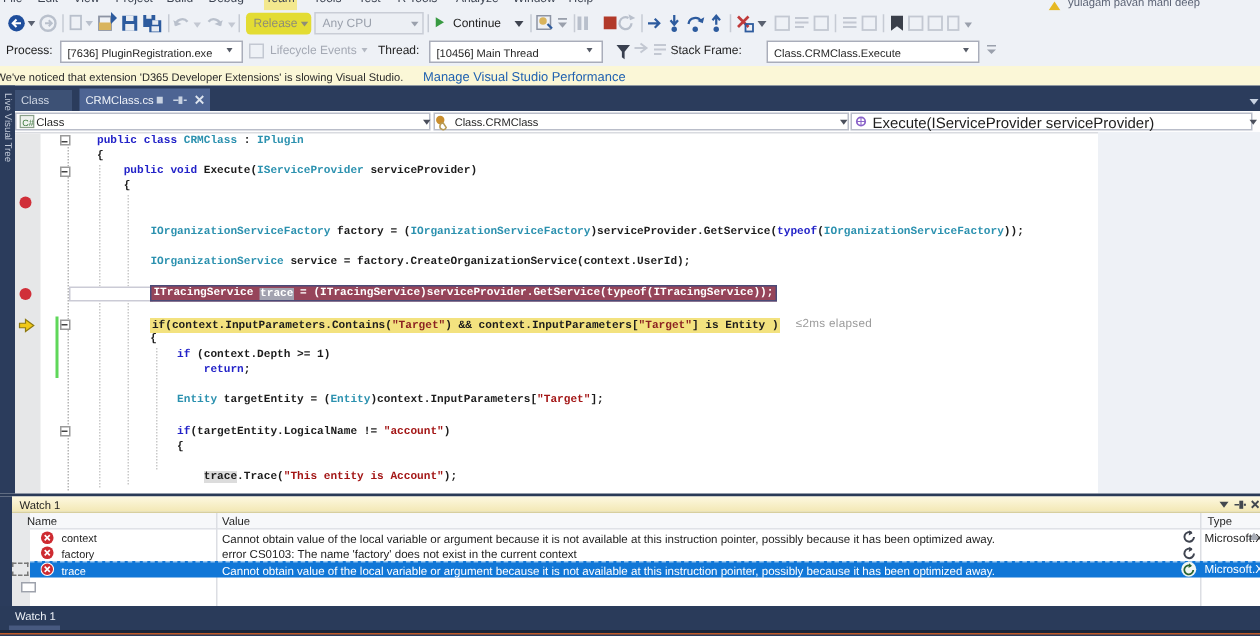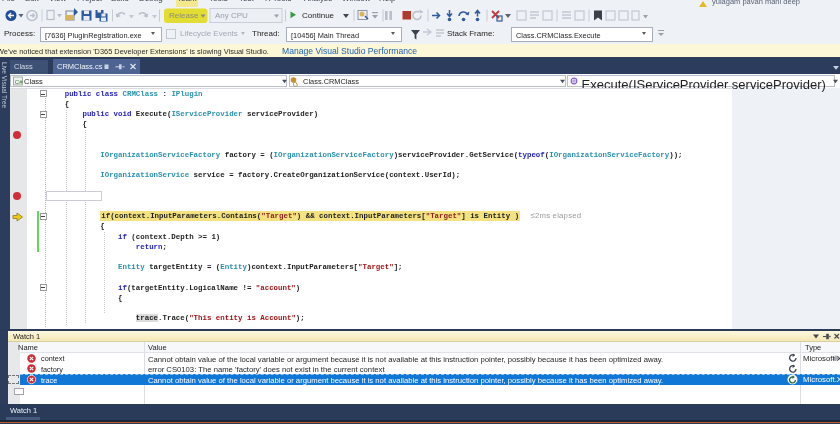--- a/index.html
+++ b/index.html
@@ -210,21 +210,21 @@
     <path d="M272 5.8 h5 l-2.5 3.4 z" fill="#4a4f5c"></path>
     <circle cx="283.5" cy="6" r="2.8" fill="#c98e2e"></circle>
         <path d="M285.5 8 a2.2 2.2 0 1 0 2 3 z" fill="none" stroke="#b89b55" stroke-width="1"></path>
     <path d="M550 5.8 h5 l-2.5 3.4 z" fill="#4a4f5c"></path>
     <circle cx="564" cy="7" r="2.8" fill="none" stroke="#8a63c9" stroke-width="1.2"></circle>
         <path d="M564 4.2 v5.6 M561.2 7 h5.6" stroke="#8a63c9" stroke-width="0.7"></path>
     <path d="M823 5.8 h5 l-2.5 3.4 z" fill="#4a4f5c"></path>
   </svg>
   <div class="abs ui" style="left:14.5px;top:3px;font-size:7.5px;">Class</div>
   <div class="abs ui" style="left:293.5px;top:3px;font-size:7.4px;">Class.CRMClass</div>
-  <div class="abs ui" style="left:572px;top:3px;font-size:13px;">Execute(IServiceProvider serviceProvider)</div>
+  <div class="abs ui" style="left:572px;top:3px;font-size:10px;">Execute(IServiceProvider serviceProvider)</div>
 </div>
 
 <div id="editor" class="abs" style="left:0;top:87.5px;width:732px;height:243px;background:#ffffff;overflow:hidden;border-top:1px solid #d9dbe0;box-sizing:border-box;">
   <div class="abs" style="left:10px;top:0;width:17px;height:243px;background:#e6e7e8;"></div>
 
   <div class="dotline" style="left:66px;top:21px;height:215px;"></div>
   <div class="dotline" style="left:85px;top:41px;height:193px;"></div>
   <div class="dotline" style="left:104px;top:143px;height:81px;"></div>
 
   <div class="dotline" style="left:44.5px;top:9px;height:229px;border-left-color:#b5b5b5;"></div>
@@ -241,20 +241,21 @@
 
   <div class="abs" style="left:36.8px;top:122.6px;width:2.6px;height:40.8px;background:#5fd75a;"></div>
 
   <div class="code" style="top:0.2px;"><span class="k">public</span> <span class="k">class</span> <span class="t">CRMClass</span> : <span class="t">IPlugin</span></div>
   <div class="code" style="top:10.4px;">{</div>
   <div class="code" style="top:20.6px;">    <span class="k">public</span> <span class="k">void</span> Execute(<span class="t">IServiceProvider</span> serviceProvider)</div>
   <div class="code" style="top:30.8px;">    {</div>
   <div class="code" style="top:61.4px;">        <span class="t">IOrganizationServiceFactory</span> factory = (<span class="t">IOrganizationServiceFactory</span>)serviceProvider.GetService(<span class="k">typeof</span>(<span class="t">IOrganizationServiceFactory</span>));</div>
   <div class="code" style="top:81.8px;">        <span class="t">IOrganizationService</span> service = factory.CreateOrganizationService(context.UserId);</div>
   <div class="abs" style="left:45.5px;top:102px;width:56px;height:10.8px;border:1px solid #cbcbd6;box-sizing:border-box;background:#fff;"></div>
+  <div class="code" style="top:102.2px;">        <span class="bp2">ITracingService <span class="trg">trace</span> = (ITracingService)serviceProvider.GetService(typeof(ITracingService));</span></div>
   <div class="code" style="top:122.6px;">        <span class="cs">if(context.InputParameters.Contains(<span class="sy">"Target"</span>) &amp;&amp; context.InputParameters[<span class="sy">"Target"</span>] <span class="k2">is</span> <span class="t2">Entity</span> )</span><span class="perf"> ≤2ms elapsed</span></div>
   <div class="code" style="top:132.8px;">        {</div>
   <div class="code" style="top:143px;">            <span class="k">if</span> (context.Depth &gt;= <span class="num">1</span>)</div>
   <div class="code" style="top:153.2px;">                <span class="k">return</span>;</div>
   <div class="code" style="top:173.6px;">            <span class="t">Entity</span> targetEntity = (<span class="t">Entity</span>)context.InputParameters[<span class="s">"Target"</span>];</div>
   <div class="code" style="top:194px;">            <span class="k">if</span>(targetEntity.LogicalName != <span class="s">"account"</span>)</div>
   <div class="code" style="top:204.2px;">            {</div>
   <div class="code" style="top:224.6px;">                <span class="hl">trace</span>.Trace(<span class="s">"This entity is Account"</span>);</div>
 
   <div class="abs" style="left:832.5px;top:0;width:7.5px;height:243px;background:#eff0f3;border-left:1px solid #d8dade;box-sizing:border-box;">

